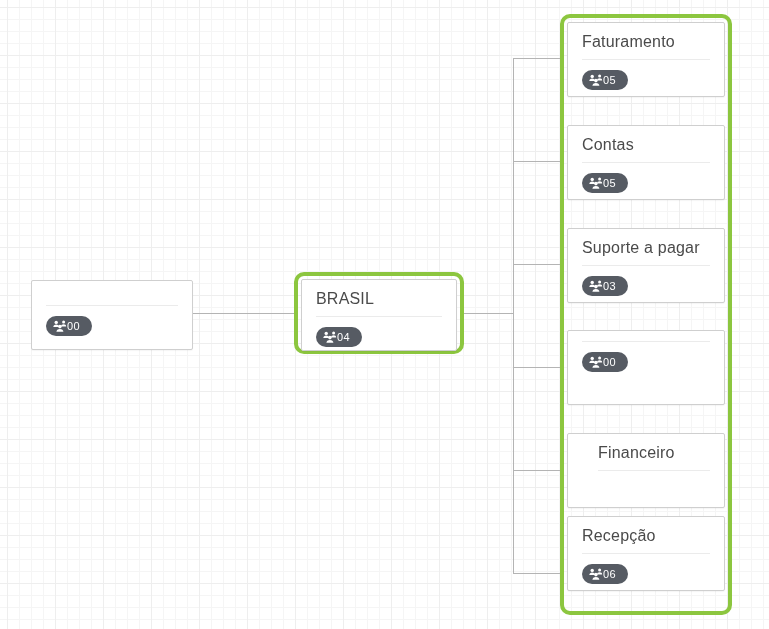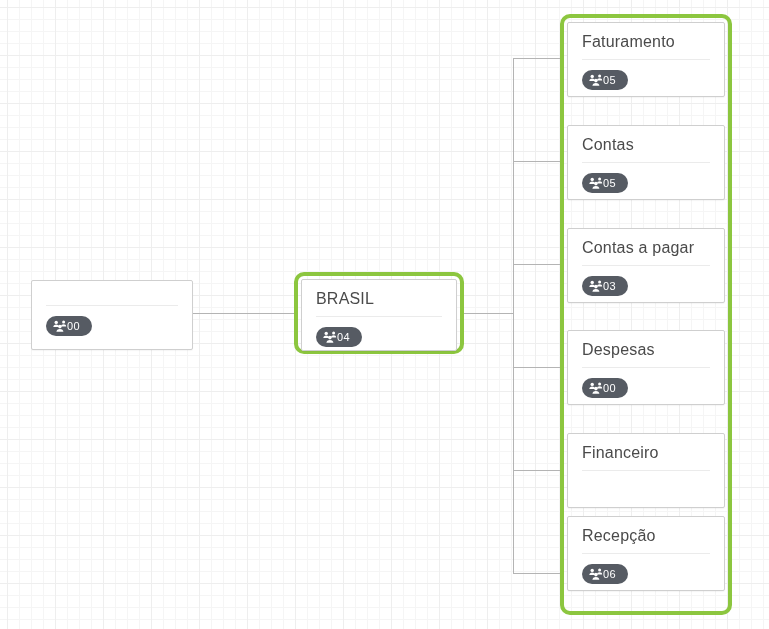--- a/index.html
+++ b/index.html
@@ -90,21 +90,21 @@
   #brasil-hl      { left: 294px; top: 272px; width: 170px; height: 82px; }
   #brasil-node    { left: 301px; top: 279px; width: 156px; height: 72px; }
 
   #children-hl    { left: 560px; top: 14px;  width: 172px; height: 601px; }
 
   .child-node     { left: 567px; width: 158px; height: 75px; }
   #child-0 { top: 22px;  }
   #child-1 { top: 125px; }
   #child-2 { top: 228px; }
   #child-3 { top: 330px; }
-  #child-4 { top: 433px; }
+  #child-4 { top: 433px; padding-left: 16px; }
   #child-5 { top: 516px; }
 </style>
 </head>
 <body>
 
 <div id="canvas">
 
   <div class="conn conn-h" style="left:193px; top:313px; width:101px;"></div>
 
   <div class="conn conn-h" style="left:464px; top:313px; width:50px;"></div>
@@ -196,41 +196,40 @@
             <circle cx="6.9" cy="6.6" r="1.8"></circle>
             <path d="M3.4 11.8c0-1.7 1.5-2.9 3.5-2.9s3.5 1.2 3.5 2.9z"></path>
           </svg>
         </span>
         <span class="badge-count">05</span>
       </span>
     </div>
   </div>
 
   <div class="node child-node" id="child-2">
-    <div class="node-title">Contas a pagar</div>
+    <div class="node-title">Suporte a pagar</div>
     <div class="node-sep"></div>
     <div class="node-footer">
       <span class="badge">
         <span>
           <svg width="14" height="12" viewBox="0 0 14 12" fill="#ffffff" aria-hidden="true">
             <circle cx="3.2" cy="2.4" r="1.7"></circle>
             <path d="M0.3 7.1c0-1.5 1.3-2.5 2.9-2.5s2.9 1 2.9 2.5z"></path>
             <circle cx="10.6" cy="2.1" r="1.5"></circle>
             <path d="M8 6.5c0-1.3 1.2-2.2 2.6-2.2s2.6 0.9 2.6 2.2z"></path>
             <circle cx="6.9" cy="6.6" r="1.8"></circle>
             <path d="M3.4 11.8c0-1.7 1.5-2.9 3.5-2.9s3.5 1.2 3.5 2.9z"></path>
           </svg>
         </span>
         <span class="badge-count">03</span>
       </span>
     </div>
   </div>
 
   <div class="node child-node" id="child-3">
-    <div class="node-title">Despesas</div>
     <div class="node-sep"></div>
     <div class="node-footer">
       <span class="badge">
         <span>
           <svg width="14" height="12" viewBox="0 0 14 12" fill="#ffffff" aria-hidden="true">
             <circle cx="3.2" cy="2.4" r="1.7"></circle>
             <path d="M0.3 7.1c0-1.5 1.3-2.5 2.9-2.5s2.9 1 2.9 2.5z"></path>
             <circle cx="10.6" cy="2.1" r="1.5"></circle>
             <path d="M8 6.5c0-1.3 1.2-2.2 2.6-2.2s2.6 0.9 2.6 2.2z"></path>
             <circle cx="6.9" cy="6.6" r="1.8"></circle>

